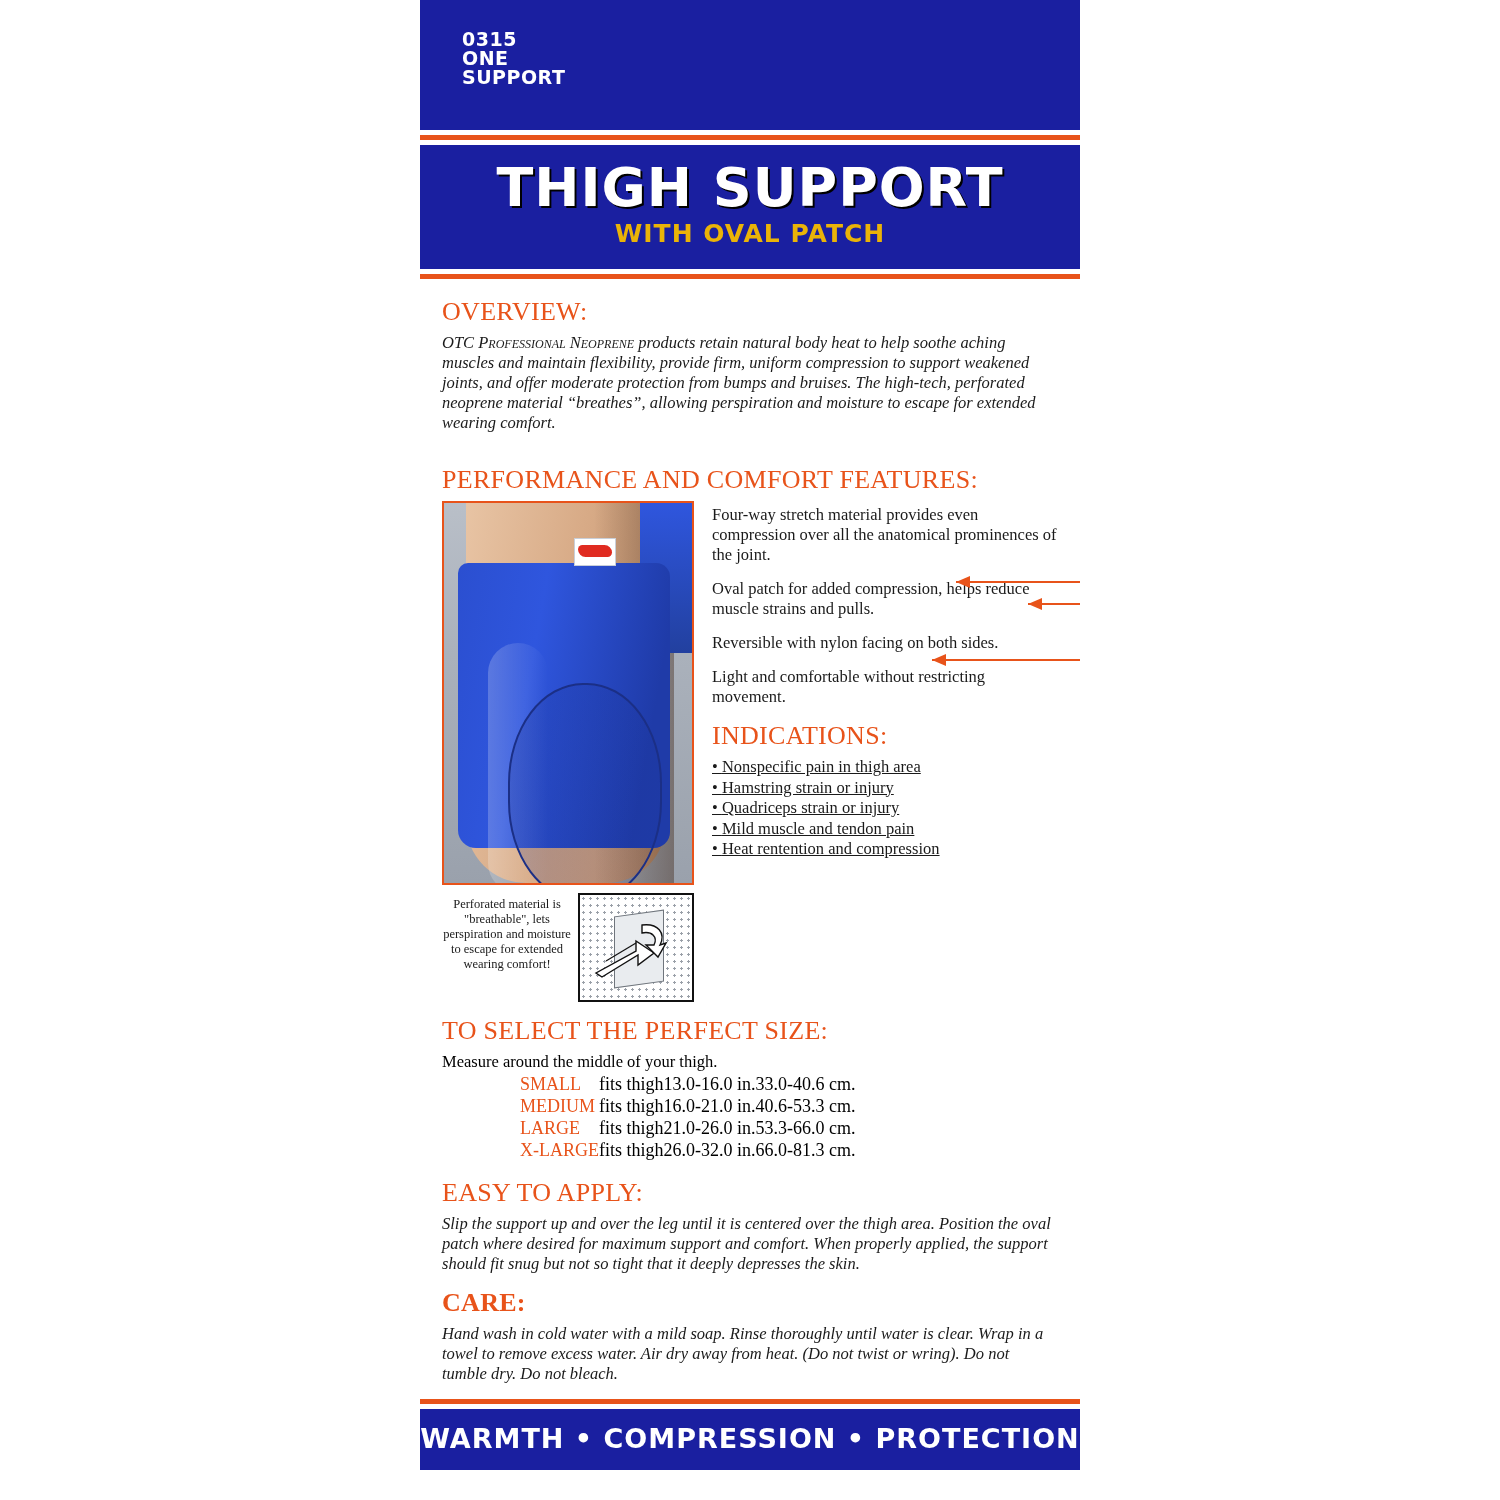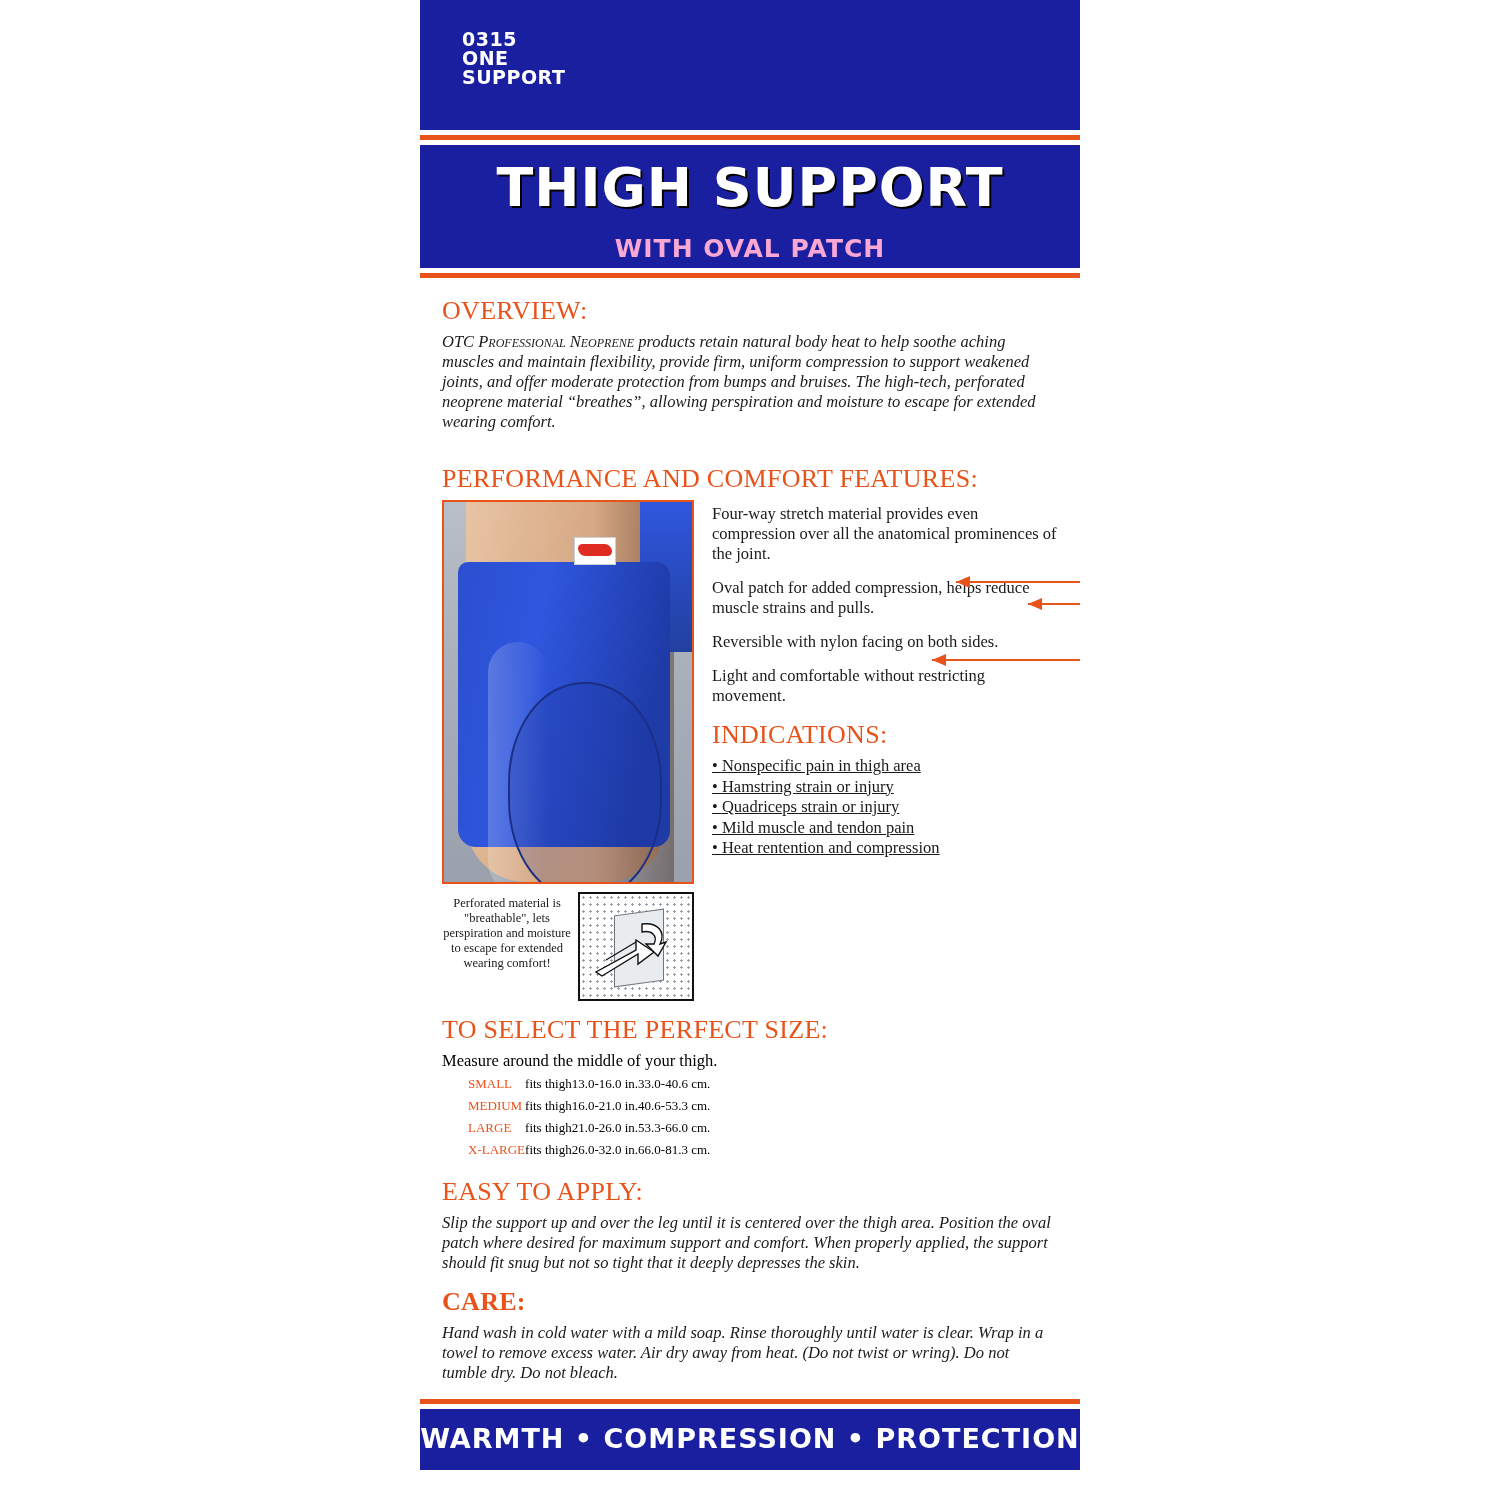--- a/index.html
+++ b/index.html
@@ -43,39 +43,39 @@
     height: 5px;
     background: #e8531a;
   }
   .rule-gap {
     height: 5px;
     background: #ffffff;
   }
   .title-band {
     background: #1a1fa0;
     text-align: center;
-    padding: 14px 0 4px 0;
+    padding: 14px 0 20px 0;
   }
   .title-main {
     font-family: "DejaVu Sans", sans-serif;
     font-weight: bold;
     color: #ffffff;
     font-size: 54px;
     letter-spacing: 1px;
     line-height: 58px;
     text-shadow: 2px 2px 0 #000000;
   }
   .title-sub {
     font-family: "DejaVu Sans", sans-serif;
     font-weight: bold;
-    color: #f9a8d4;
+    color: #eab308;
     font-size: 25px;
     letter-spacing: 1px;
     line-height: 30px;
-    margin-top: 17px;
+    margin-top: 2px;
   }
 
   
   .content {
     padding: 18px 22px 0 22px;
     box-sizing: border-box;
   }
   h2.section {
     color: #e8531a;
     font-family: "Liberation Serif", serif;
@@ -244,22 +244,22 @@
   }
 
   
   .size-intro {
     font-size: 16.5px;
     line-height: 20px;
     margin: 0 0 2px 0;
   }
   table.sizes {
     border-collapse: collapse;
-    margin-left: 26px;
-    font-size: 13px;
+    margin-left: 78px;
+    font-size: 18px;
     line-height: 21px;
   }
   table.sizes td {
     padding: 0 0 1px 0;
     white-space: nowrap;
   }
   td.size-name {
     color: #e8531a;
     padding-right: 4px;
   }

